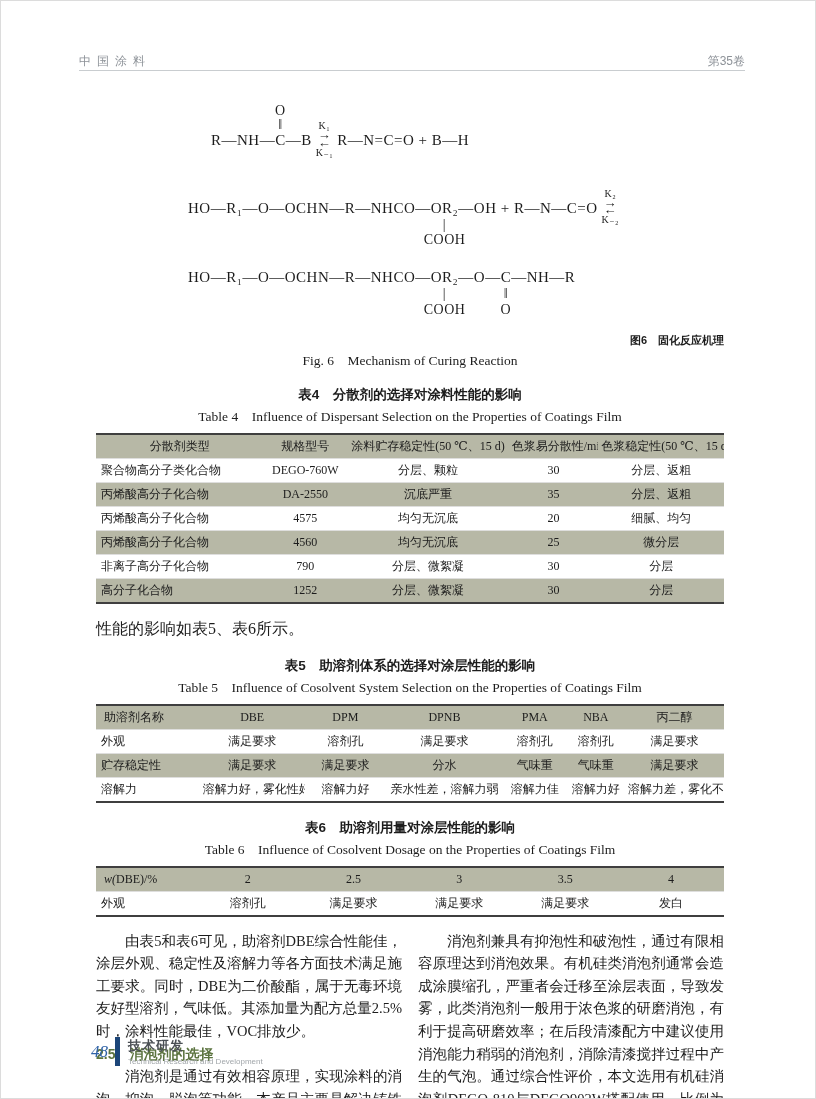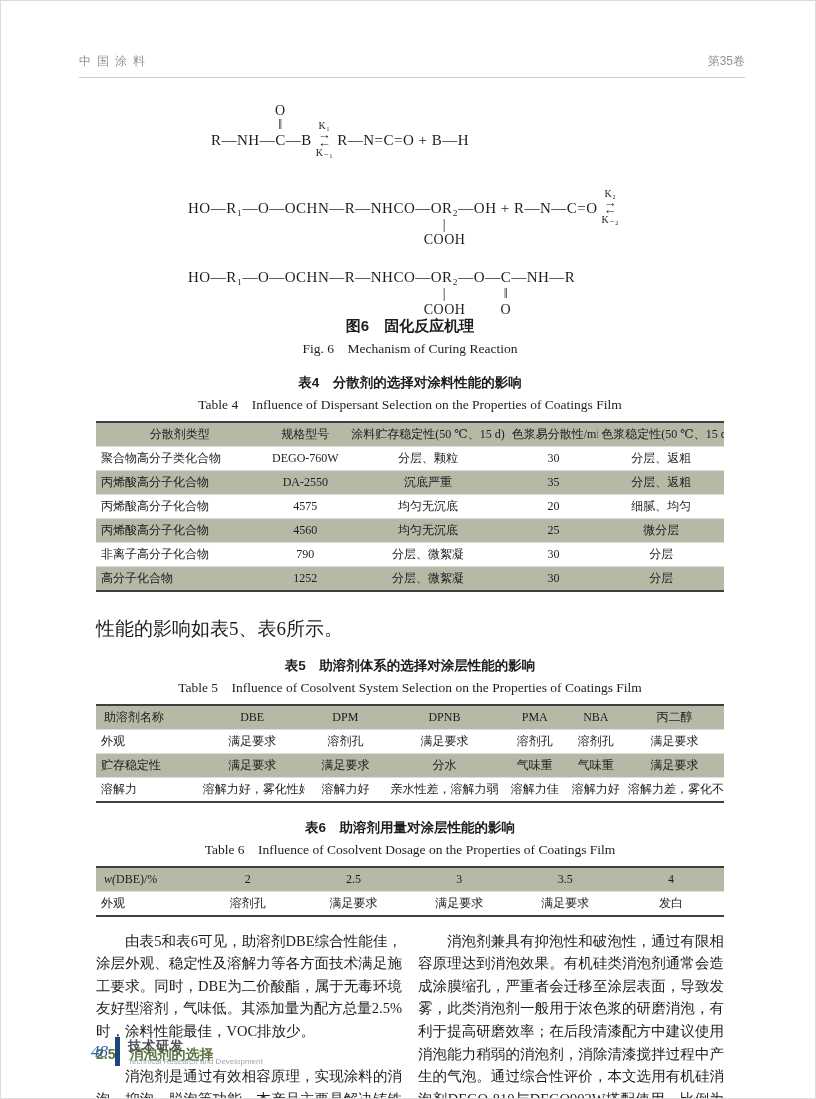--- a/index.html
+++ b/index.html
@@ -13,41 +13,41 @@
   html,body{margin:0;padding:0;background:#fff;}
   .page{
     width:816px;height:1099px;position:relative;background:#fff;overflow:hidden;
     box-sizing:border-box;border:1px solid #dcdcdc;
     font-family:"Liberation Serif","DejaVu Serif",serif;color:var(--ink);
   }
   
   .page-header{
     position:absolute;top:52px;left:78px;right:70px;
     display:flex;justify-content:space-between;align-items:flex-end;
-    font-size:12px;color:#8d9298;padding-bottom:7px;border-bottom:1px solid var(--rule-gray);
+    font-size:12px;color:#8d9298;border-bottom:1px solid var(--rule-gray);
     font-family:"Liberation Sans","DejaVu Sans",sans-serif;
   }
   .journal{letter-spacing:6px;}
   
   .content{position:absolute;top:88px;left:95px;width:628px;}
   
   .chem-line{font-size:15px;letter-spacing:.5px;white-space:nowrap;line-height:19px;}
   .chem-line.l1{margin-left:115px;margin-top:34px;}
   .chem-line.l2{margin-left:92px;margin-top:30px;}
   .chem-line.l3{margin-left:92px;margin-top:40px;}
   .chem-tok{position:relative;display:inline-block;}
   .chem-above{position:absolute;bottom:95%;left:50%;transform:translateX(-50%);
     white-space:pre;text-align:center;line-height:1.0;font-size:14px;}
   .chem-below{position:absolute;top:95%;left:50%;transform:translateX(-50%);
     white-space:pre;text-align:center;line-height:1.1;font-size:14px;}
   .chem-eq{display:inline-flex;flex-direction:column;align-items:center;
     vertical-align:middle;margin:0 4px;position:relative;top:-3px;}
   .eq-lbl{font-size:10px;line-height:1.1;}
   .eq-ar{font-size:13px;line-height:.6;}
-  .fig-caption-zh{margin-top:30px;text-align:center;font-size:15px;font-weight:bold;
+  .fig-caption-zh{margin-top:46px;text-align:right;font-size:11px;font-weight:bold;
     font-family:"Liberation Sans","DejaVu Sans",sans-serif;}
   .fig-caption-en{margin-top:4px;text-align:center;font-size:13.5px;font-weight:normal;}
   
   .tbl-title-zh{margin-top:16px;text-align:center;font-size:13.5px;font-weight:bold;
     font-family:Liberation Sans, sans-serif;}
   .tbl-title-en{margin-top:4px;text-align:center;font-size:13.5px;font-weight:normal;}
   
   table.data-table{width:100%;border-collapse:collapse;table-layout:fixed;
     margin-top:7px;font-size:12px;
     border-top:2px solid #3f3f3f;border-bottom:2px solid #3f3f3f;}
@@ -61,21 +61,21 @@
   .t6 th:first-child::first-letter{font-style:italic;}
   .t4 th:nth-child(1){width:27%}.t4 th:nth-child(2){width:13%}
   .t4 th:nth-child(3){width:26%}.t4 th:nth-child(4){width:14%}
   .t4 th:nth-child(5){width:20%}
   .t5 th:nth-child(1){width:16%}.t5 th:nth-child(2){width:17%}
   .t5 th:nth-child(3){width:13%}.t5 th:nth-child(4){width:19%}
   .t5 th:nth-child(5){width:10%}.t5 th:nth-child(6){width:9%}
   .t5 th:nth-child(7){width:16%}
   .t6 th:nth-child(1){width:15%}.t6 th:nth-child(n+2){width:17%}
   
-  .between{margin:26px 0 0 0;font-size:19px;line-height:22.5px;}
+  .between{margin:14px 0 0 0;font-size:16px;line-height:22.5px;}
   
   .body-cols{margin-top:13px;display:flex;gap:16px;}
   .col{flex:1;min-width:0;text-align:justify;font-size:14.5px;line-height:22.6px;}
   .para{margin:0;text-indent:2em;}
   .sec-heading{margin:0;font-weight:bold;color:var(--heading-green);
     font-family:"Liberation Sans","DejaVu Sans",sans-serif;font-size:14px;}
   
   .footer{position:absolute;left:90px;top:1036px;display:flex;align-items:center;}
   .pg{font-style:italic;font-weight:normal;font-size:17px;color:var(--footer-blue);
     margin-right:7px;}

